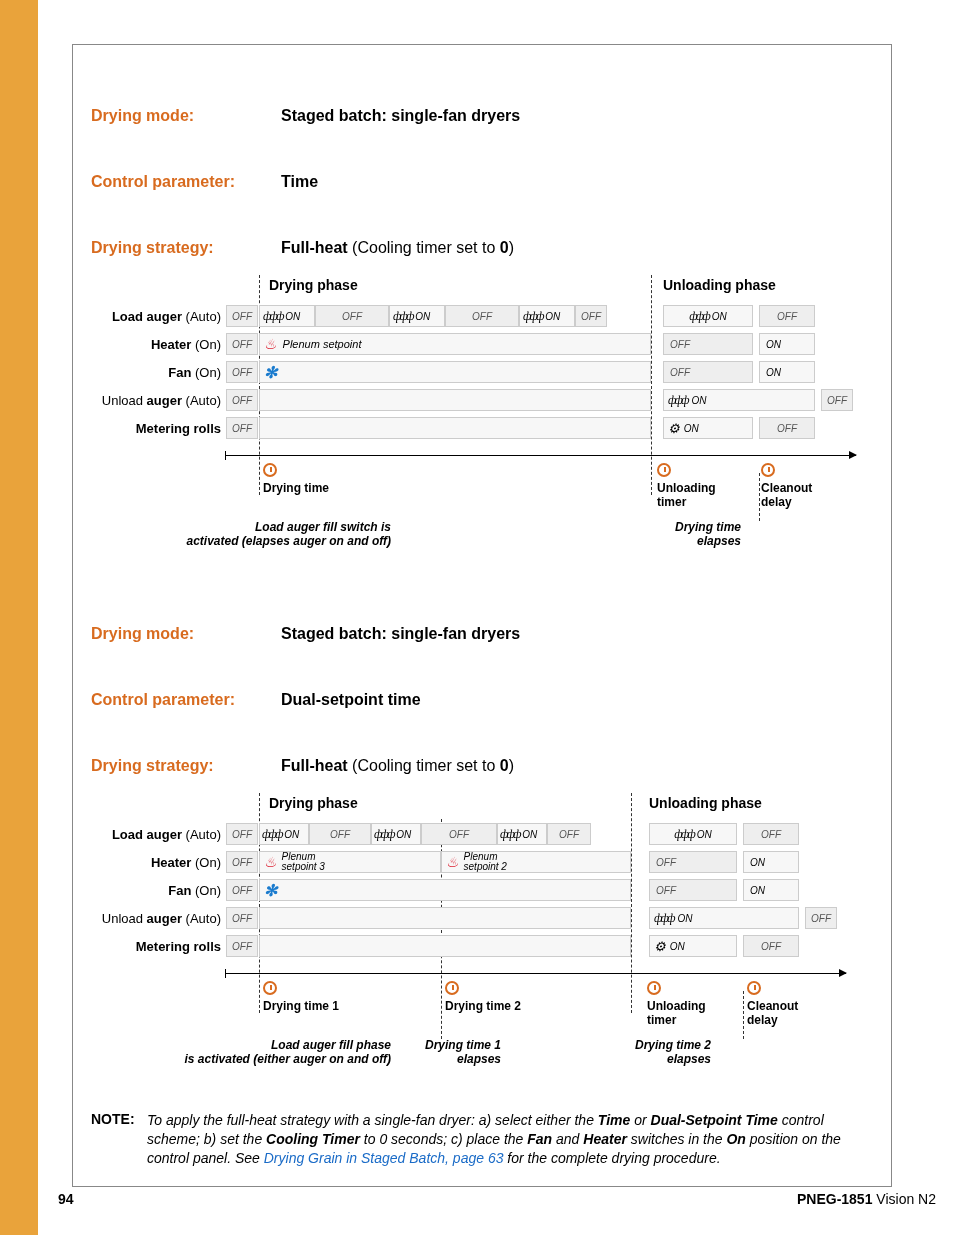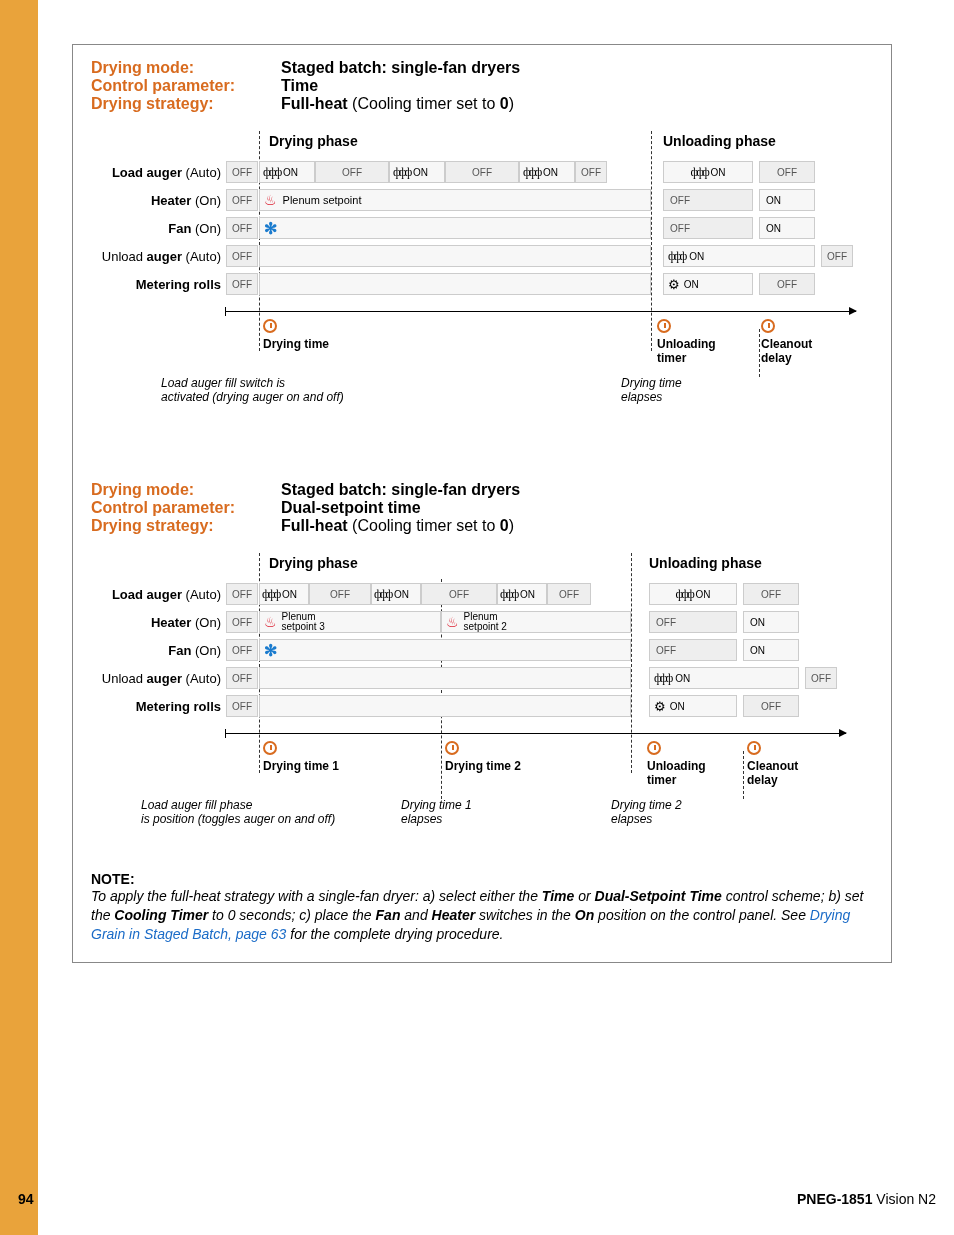--- a/index.html
+++ b/index.html
@@ -2,50 +2,50 @@
 <html><head>
 <meta charset="utf-8">
 <style>
   * { box-sizing: border-box; margin: 0; padding: 0; }
   body { font-family: Arial, Helvetica, sans-serif; background: #fff; width: 954px; }
   .page { position: relative; width: 954px; height: 1235px; }
   .orange-bar { position: absolute; left: 0; top: 0; width: 38px; height: 1235px; background: #e9a33b; }
   .content { position: absolute; left: 72px; top: 32px; width: 820px; }
   .appendix-title { font-size: 18px; font-weight: bold; padding-bottom: 8px; border-bottom: 1.5px solid #000; }
   .frame { border: 1px solid #888; margin-top: 12px; padding: 14px 18px 18px 18px; }
-  .header-row { display: flex; }
+  .header-row { display: flex; margin-top: 48px; }
   .hdr-label { width: 190px; color: #d86b1f; font-weight: bold; font-size: 16px; }
   .hdr-value { font-weight: bold; font-size: 16px; text-align: right; }
   .hdr-value .norm { font-weight: normal; }
   .chart { position: relative; margin-top: 18px; height: 300px; font-size: 12px; }
   .row-label { position: absolute; text-align: right; width: 130px; height: 24px; line-height: 24px; font-size: 13px; }
   .row-label b { font-weight: bold; }
-  .cell { position: absolute; height: 22px; background: #eee; border: 1px solid #ccc; font-size: 10px; display: flex; align-items: center; justify-content: center; }
+  .cell { position: absolute; height: 22px; background: #eee; border: 1px solid #ccc; font-size: 10px; display: flex; align-items: center; justify-content: center; font-style: italic; }
   .cell.off { background: #eee; color: #555; }
   .cell.on { background: #f7f7f7; }
   .vdash { position: absolute; border-left: 1px dashed #333; }
   .phase-label { position: absolute; font-weight: bold; font-size: 14px; }
   .clock-icn { display: inline-block; width: 14px; height: 14px; border: 2px solid #d86b1f; border-radius: 50%; position: relative; }
   .clock-icn::after { content: ''; position: absolute; left: 5px; top: 2px; width: 2px; height: 5px; background: #d86b1f; }
   .flame-icn { color: #d23; font-size: 14px; }
   .fan-icn { color: #1a7bce; font-size: 16px; font-weight: bold; }
   .auger-icn { font-family: serif; font-size: 12px; letter-spacing: -2px; }
   .gear-icn { font-size: 13px; }
-  .footnote { position: absolute; font-style: italic; font-size: 12px; text-align: left; }
+  .footnote { position: absolute; font-style: italic; font-size: 12px; text-align: right; font-weight: bold; }
   .timeline-lbl { position: absolute; font-weight: bold; font-size: 12px; }
   .arrow-line { position: absolute; height: 1px; background: #000; }
   .arrow-line::after { content: ''; position: absolute; right: -1px; top: -4px; border-left: 8px solid #000; border-top: 4px solid transparent; border-bottom: 4px solid transparent; }
   .arrow-line::before { content: ''; position: absolute; left: -1px; top: -4px; width: 1px; height: 9px; background: #000; }
-  .note { margin-top: 18px; font-size: 14px; display: flex; flex-direction: column; }
+  .note { margin-top: 18px; font-size: 14px; display: flex; }
   .note-lbl { font-weight: bold; width: 56px; flex-shrink: 0; }
   .note-body { font-style: italic; line-height: 1.35; }
   .note-body b { font-style: italic; }
   .link { color: #1a6bc7; font-style: italic; }
   .footer { position: absolute; left: 18px; bottom: 28px; width: 918px; display: flex; justify-content: space-between; font-size: 14px; }
-  .footer .pg { font-weight: bold; }
+  .footer .pg { font-weight: bold; margin-left: 40px; }
   .footer .doc b { font-weight: bold; }
 </style>
 </head>
 <body>
 
 <div class="page">
   <div class="orange-bar"></div>
   <div class="content">
 
     <div class="frame">
@@ -125,21 +125,21 @@
         <div class="arrow-line" style="left:135px; top:180px; width:630px;"></div>
         <div style="position:absolute; left:172px; top:188px;"><span class="clock-icn"></span></div>
         <div class="timeline-lbl" style="left:172px; top:206px;">Drying time</div>
         <div style="position:absolute; left:566px; top:188px;"><span class="clock-icn"></span></div>
         <div class="timeline-lbl" style="left:566px; top:206px; width:70px;"><span>Unloading timer</span></div>
         <div style="position:absolute; left:670px; top:188px;"><span class="clock-icn"></span></div>
         <div class="timeline-lbl" style="left:670px; top:206px; width:62px;"><span>Cleanout delay</span></div>
 
         <div class="footnote" style="left:70px; top:245px; width:230px;">
           <div>Load auger fill switch is</div>
-            <div>activated (drying auger on and off)</div>
+            <div>activated (elapses auger on and off)</div>
         </div>
         <div class="footnote" style="left:530px; top:245px; width:120px;">
           <div>Drying time</div>
             <div>elapses</div>
         </div>
       </div>
 
       <div style="margin-top:50px;">
         <div class="header-row">
           <div class="hdr-label">Drying mode:</div>
@@ -221,21 +221,21 @@
         <div class="timeline-lbl" style="left:172px; top:206px;">Drying time 1</div>
         <div style="position:absolute; left:354px; top:188px;"><span class="clock-icn"></span></div>
         <div class="timeline-lbl" style="left:354px; top:206px;">Drying time 2</div>
         <div style="position:absolute; left:556px; top:188px;"><span class="clock-icn"></span></div>
         <div class="timeline-lbl" style="left:556px; top:206px; width:70px;">Unloading timer</div>
         <div style="position:absolute; left:656px; top:188px;"><span class="clock-icn"></span></div>
         <div class="timeline-lbl" style="left:656px; top:206px; width:62px;">Cleanout delay</div>
 
         <div class="footnote" style="left:50px; top:245px; width:250px;">
           <div>Load auger fill phase</div>
-            <div>is position (toggles auger on and off)</div>
+            <div>is activated (either auger on and off)</div>
         </div>
         <div class="footnote" style="left:310px; top:245px; width:100px;">
           <div>Drying time 1</div>
             <div>elapses</div>
         </div>
         <div class="footnote" style="left:520px; top:245px; width:100px;">
           <div>Drying time 2</div>
             <div>elapses</div>
         </div>
       </div>

